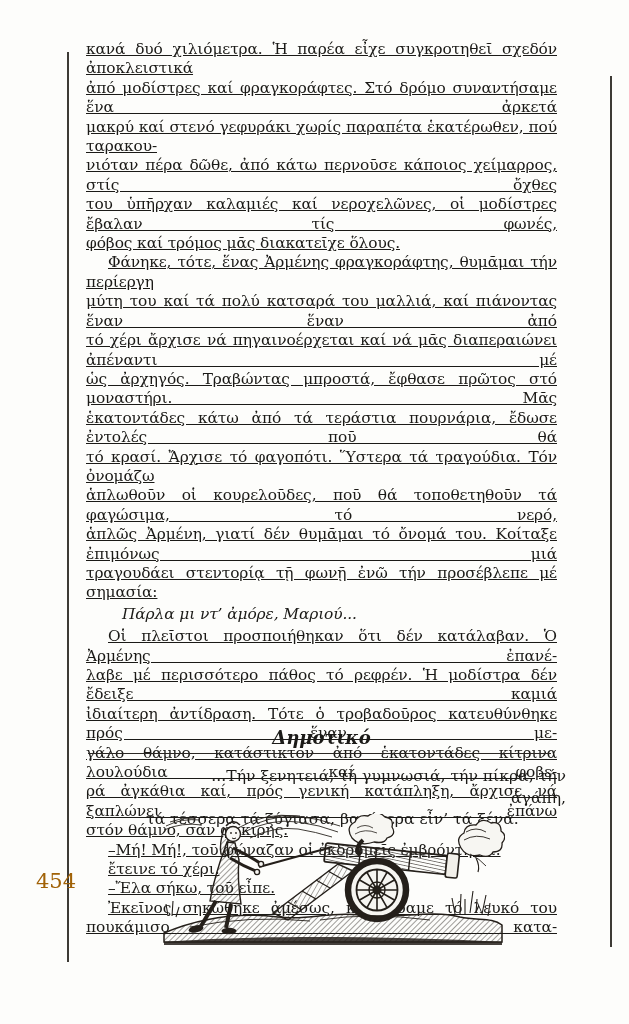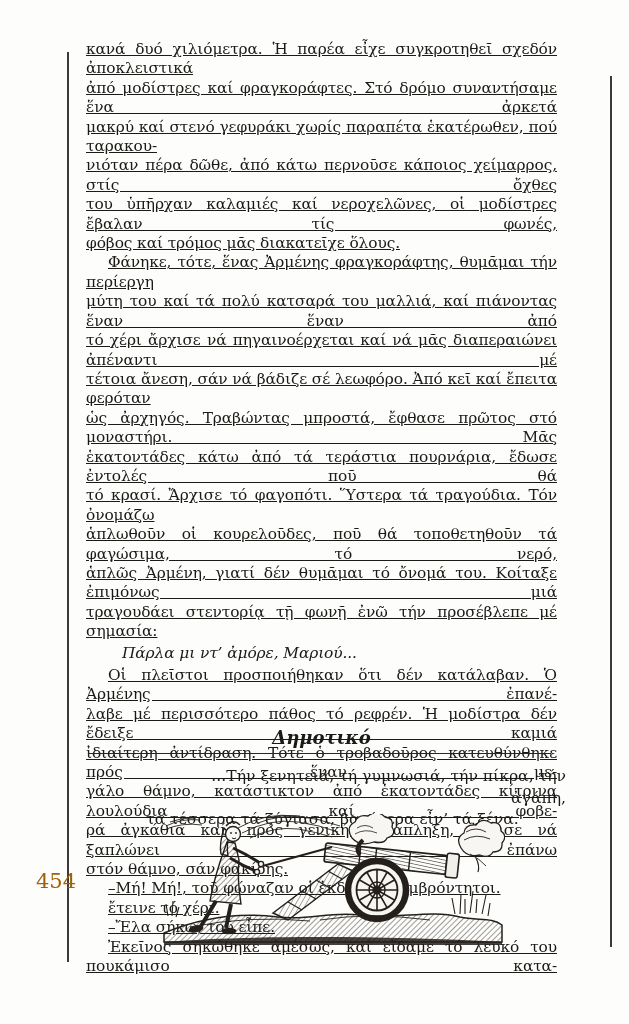--- a/index.html
+++ b/index.html
@@ -61,21 +61,20 @@
       <div class="line">ἀπό μοδίστρες καί φραγκοράφτες. Στό δρόμο συναντήσαμε ἕνα ἀρκετά</div>
       <div class="line">μακρύ καί στενό γεφυράκι χωρίς παραπέτα ἑκατέρωθεν, πού ταρακου-</div>
       <div class="line">νιόταν πέρα δῶθε, ἀπό κάτω περνοῦσε κάποιος χείμαρρος, στίς ὄχθες</div>
       <div class="line">του ὑπῆρχαν καλαμιές καί νεροχελῶνες, οἱ μοδίστρες ἔβαλαν τίς φωνές,</div>
       <div class="line last">φόβος καί τρόμος μᾶς διακατεῖχε ὅλους.</div>
     </div>
     <div class="para indent">
       <div class="line">Φάνηκε, τότε, ἕνας Ἀρμένης φραγκοράφτης, θυμᾶμαι τήν περίεργη</div>
       <div class="line">μύτη του καί τά πολύ κατσαρά του μαλλιά, καί πιάνοντας ἕναν ἕναν ἀπό</div>
       <div class="line">τό χέρι ἄρχισε νά πηγαινοέρχεται καί νά μᾶς διαπεραιώνει ἀπέναντι μέ</div>
-      <div class="line">τέτοια ἄνεση, σάν νά βάδιζε σέ λεωφόρο. Ἀπό κεῖ καί ἔπειτα φερόταν</div>
       <div class="line">ὡς ἀρχηγός. Τραβώντας μπροστά, ἔφθασε πρῶτος στό μοναστήρι. Μᾶς</div>
       <div class="line">ἑκατοντάδες κάτω ἀπό τά τεράστια πουρνάρια, ἔδωσε ἐντολές ποῦ θά</div>
       <div class="line">τό κρασί. Ἄρχισε τό φαγοπότι. Ὕστερα τά τραγούδια. Τόν ὀνομάζω</div>
       <div class="line">ἁπλωθοῦν οἱ κουρελοῦδες, ποῦ θά τοποθετηθοῦν τά φαγώσιμα, τό νερό,</div>
       <div class="line">ἁπλῶς Ἀρμένη, γιατί δέν θυμᾶμαι τό ὄνομά του. Κοίταξε ἐπιμόνως μιά</div>
       <div class="line last">τραγουδάει στεντορίᾳ τῇ φωνῇ ἐνῶ τήν προσέβλεπε μέ σημασία:</div>
     </div>
     <div class="verse">
       <div class="line last">Πάρλα μι ντ’ ἀμόρε, Μαριού...</div>
     </div>

